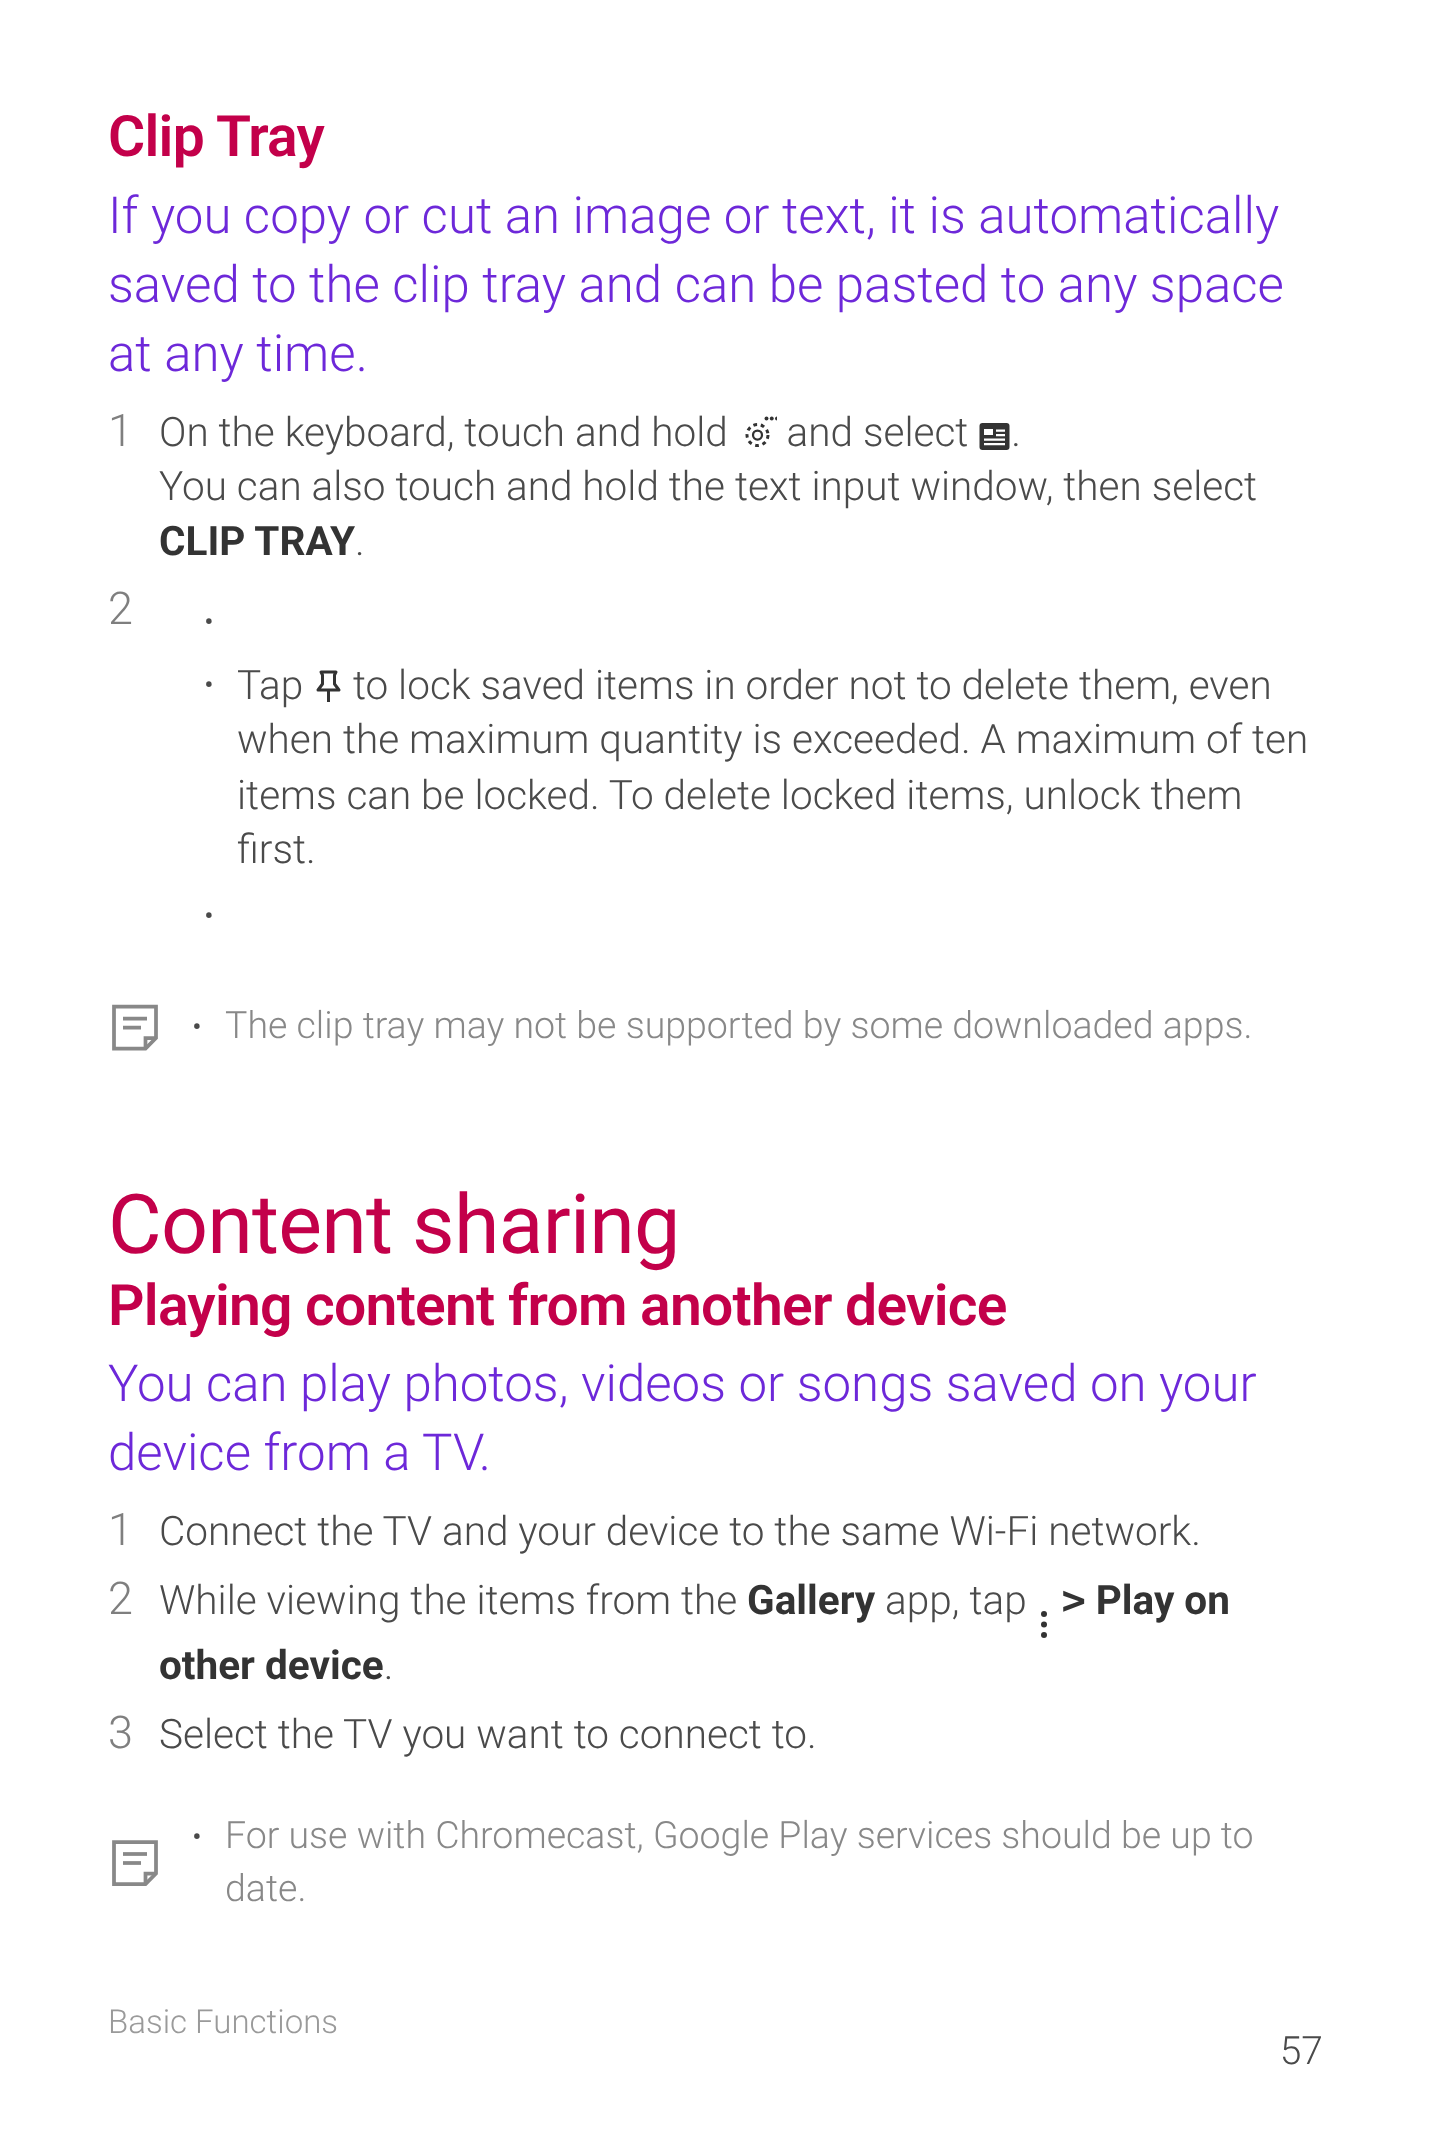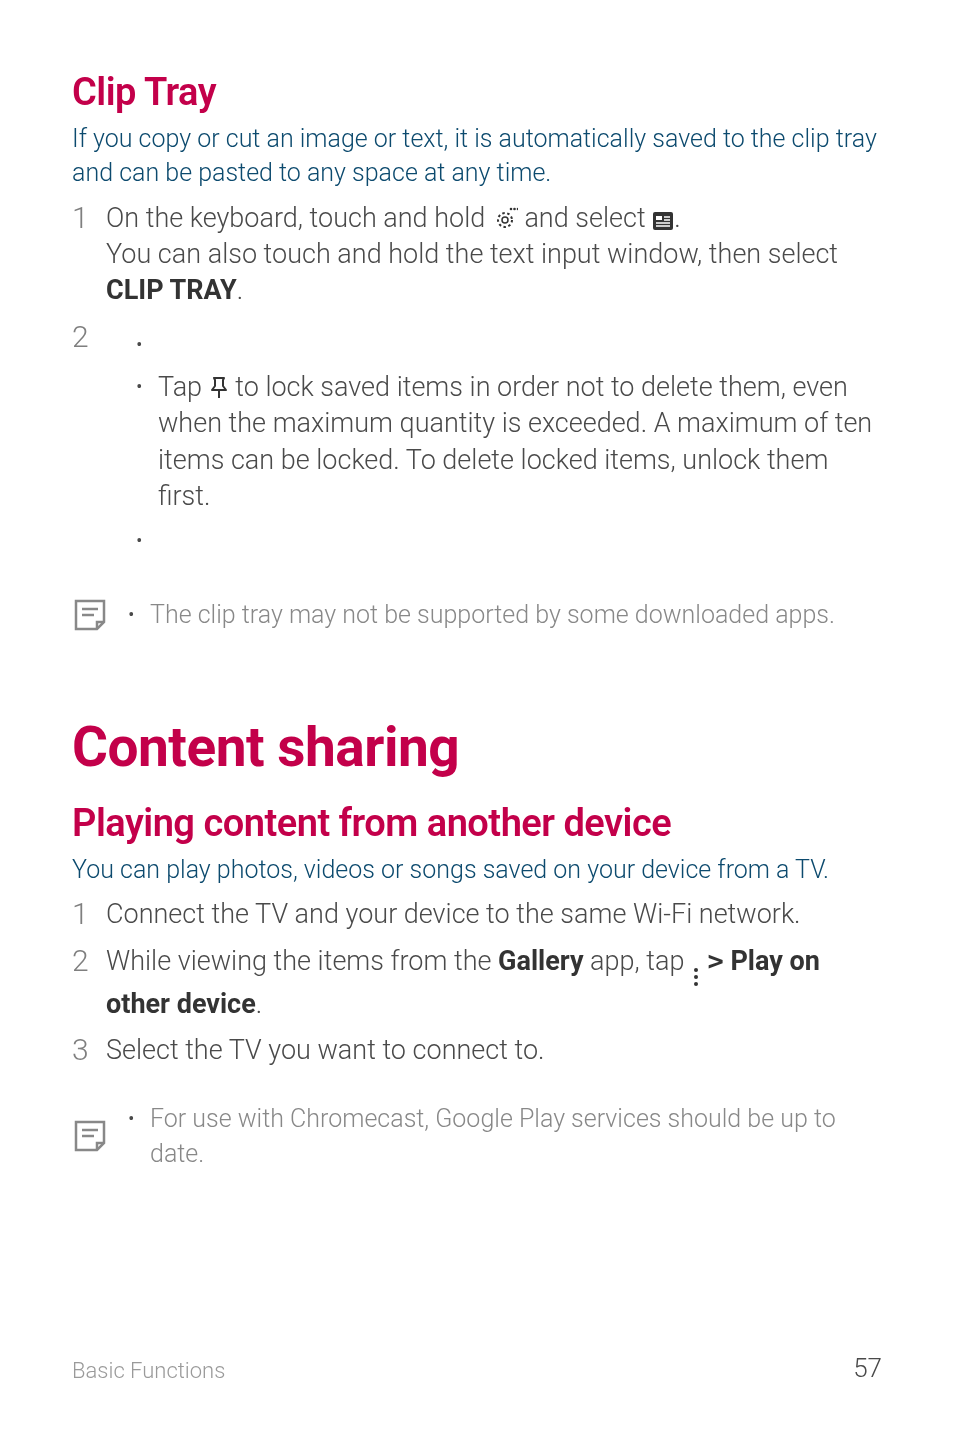--- a/index.html
+++ b/index.html
@@ -16,29 +16,29 @@
   .h2 {
     color: #c3004a;
     font-size: 38px;
     font-weight: 600;
     margin-bottom: 8px;
     letter-spacing: -0.5px;
   }
   .h1 {
     color: #c3004a;
     font-size: 55px;
-    font-weight: 700;
+    font-weight: 400;
     margin-top: 72px;
-    margin-bottom: 22px;
+    margin-bottom: 0;
     letter-spacing: -0.5px;
   }
   .body-text {
-    font-size: 25px;
+    font-size: 34px;
     line-height: 1.35;
-    color: #0c4a6e;
+    color: #6d28d9;
     margin-bottom: 10px;
   }
   .step {
     display: flex;
     gap: 12px;
     margin-top: 10px;
   }
   .step-num {
     color: #7f7f7f;
     font-size: 30px;
@@ -97,21 +97,21 @@
     gap: 12px;
   }
   .gt { font-family: monospace; font-weight: 700; }
   .footer {
     position: absolute;
     bottom: 48px;
     left: 72px;
     right: 72px;
     display: flex;
     justify-content: space-between;
-    align-items: flex-end;
+    align-items: center;
   }
   .footer-left {
     font-size: 22px;
     color: #9a9a9a;
   }
   .footer-right {
     font-size: 26px;
     color: #4a4a4a;
     margin-top: 40px;
   }

